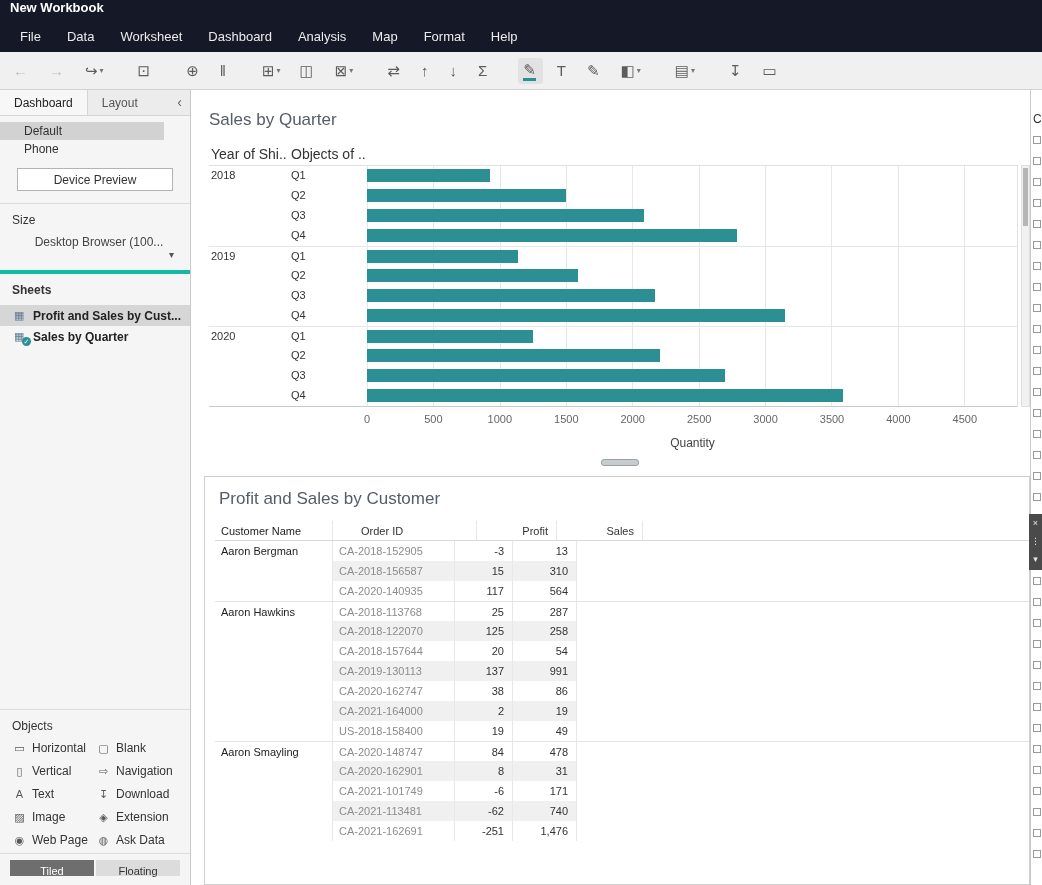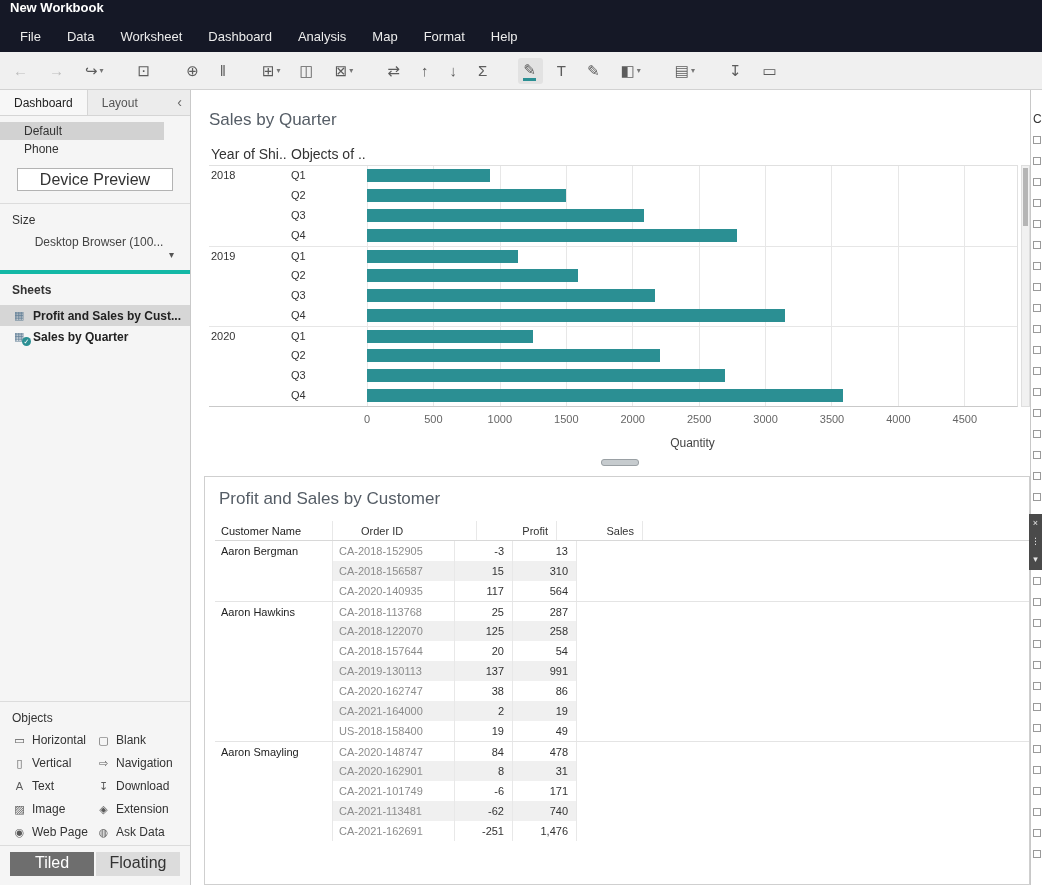--- a/index.html
+++ b/index.html
@@ -32,38 +32,38 @@
 
   
   .left-panel{width:191px;flex:0 0 191px;background:#f5f5f5;border-right:1px solid #c9c9c9;display:flex;flex-direction:column;font-size:12px;}
   .panel-tabs{height:26px;display:flex;align-items:stretch;background:#ececec;border-bottom:1px solid #d5d5d5;}
   .ptab{padding:0 14px;line-height:26px;color:#555;cursor:default;}
   .ptab.active{background:#f7f7f7;color:#222;border-right:1px solid #d5d5d5;}
   .collapse{margin-left:auto;padding:0 8px;line-height:24px;color:#666;font-size:14px;cursor:default;}
   .device-sec{padding:6px 0 0 0;}
   .device-row{padding:2px 0 2px 24px;color:#333;cursor:default;margin-right:26px;}
   .device-row.selected{background:#d2d2d2;}
-  .device-preview{display:block;margin:10px auto 12px auto;width:156px;height:23px;background:#fff;border:1px solid #b3b3b3;font-size:16px;color:#333;font-family:inherit;cursor:default;}
+  .device-preview{display:block;margin:10px auto 12px auto;width:156px;height:23px;background:#fff;border:1px solid #b3b3b3;font-size:12px;color:#333;font-family:inherit;cursor:default;}
   .sec{border-top:1px solid #dcdcdc;padding:9px 12px 10px 12px;}
   .sec-label{color:#333;margin-bottom:8px;}
   .size-dd{display:flex;align-items:center;padding-left:8px;color:#444;cursor:default;flex-direction:column;}
   .size-dd .dd-caret{margin-left:auto;margin-right:4px;color:#555;font-size:10px;}
   .sheets-sec{border-top:4px solid #14b8a6;padding:9px 0 10px 0;font-weight:bold;}
   .sheets-sec .sec-label{padding-left:12px;}
   .sheet-item{display:flex;align-items:center;height:21px;padding-left:14px;color:#222;cursor:default;}
   .sheet-item.selected{background:#d6d6d6;}
   .sheet-icon{position:relative;width:13px;color:#5f7d95;font-size:11px;margin-right:6px;line-height:13px;}
   .sheet-check{position:absolute;right:-4px;bottom:-3px;width:9px;height:9px;border-radius:50%;background:var(--accent);color:#fff;font-size:7px;line-height:9px;text-align:center;}
   .spacer{flex:1;}
   .objects-sec{border-top:1px solid #dcdcdc;padding:9px 12px 6px 12px;}
   .objects-grid{display:grid;grid-template-columns:82px 1fr;row-gap:9px;column-gap:2px;margin-top:4px;}
   .obj-item{display:flex;align-items:center;color:#333;cursor:default;}
   .obj-icon{width:15px;color:#5a5a5a;font-size:11px;margin-right:5px;text-align:center;}
   .layout-toggle{display:flex;gap:2px;padding:6px 10px 9px 10px;border-top:1px solid #dcdcdc;}
-  .layout-toggle .lt-btn{flex:1;height:24px;line-height:22px;text-align:center;font-size:16px;cursor:default;}
+  .layout-toggle .lt-btn{flex:1;height:16px;line-height:22px;text-align:center;font-size:11px;cursor:default;}
   .lt-btn.selected{background:#6e6e6e;color:#fff;}
   .lt-btn.plain{background:#dcdcdc;color:#333;}
 
   
   .canvas{flex:1;display:flex;flex-direction:column;background:#fff;padding:0 0 0 13px;overflow:hidden;}
   .dash-title{margin:20px 0 0 6px;font-size:23px;color:#414c56;font-weight:400;}
   .chart-zone{padding-left:5px;}
   .zone-title{margin:20px 0 0 0;font-size:17px;color:#555d66;font-weight:400;}
   .chart-title{margin-bottom:16px;}
   .chart-header-row{display:flex;font-size:14px;color:#333;margin-bottom:3px;padding-left:2px;}

